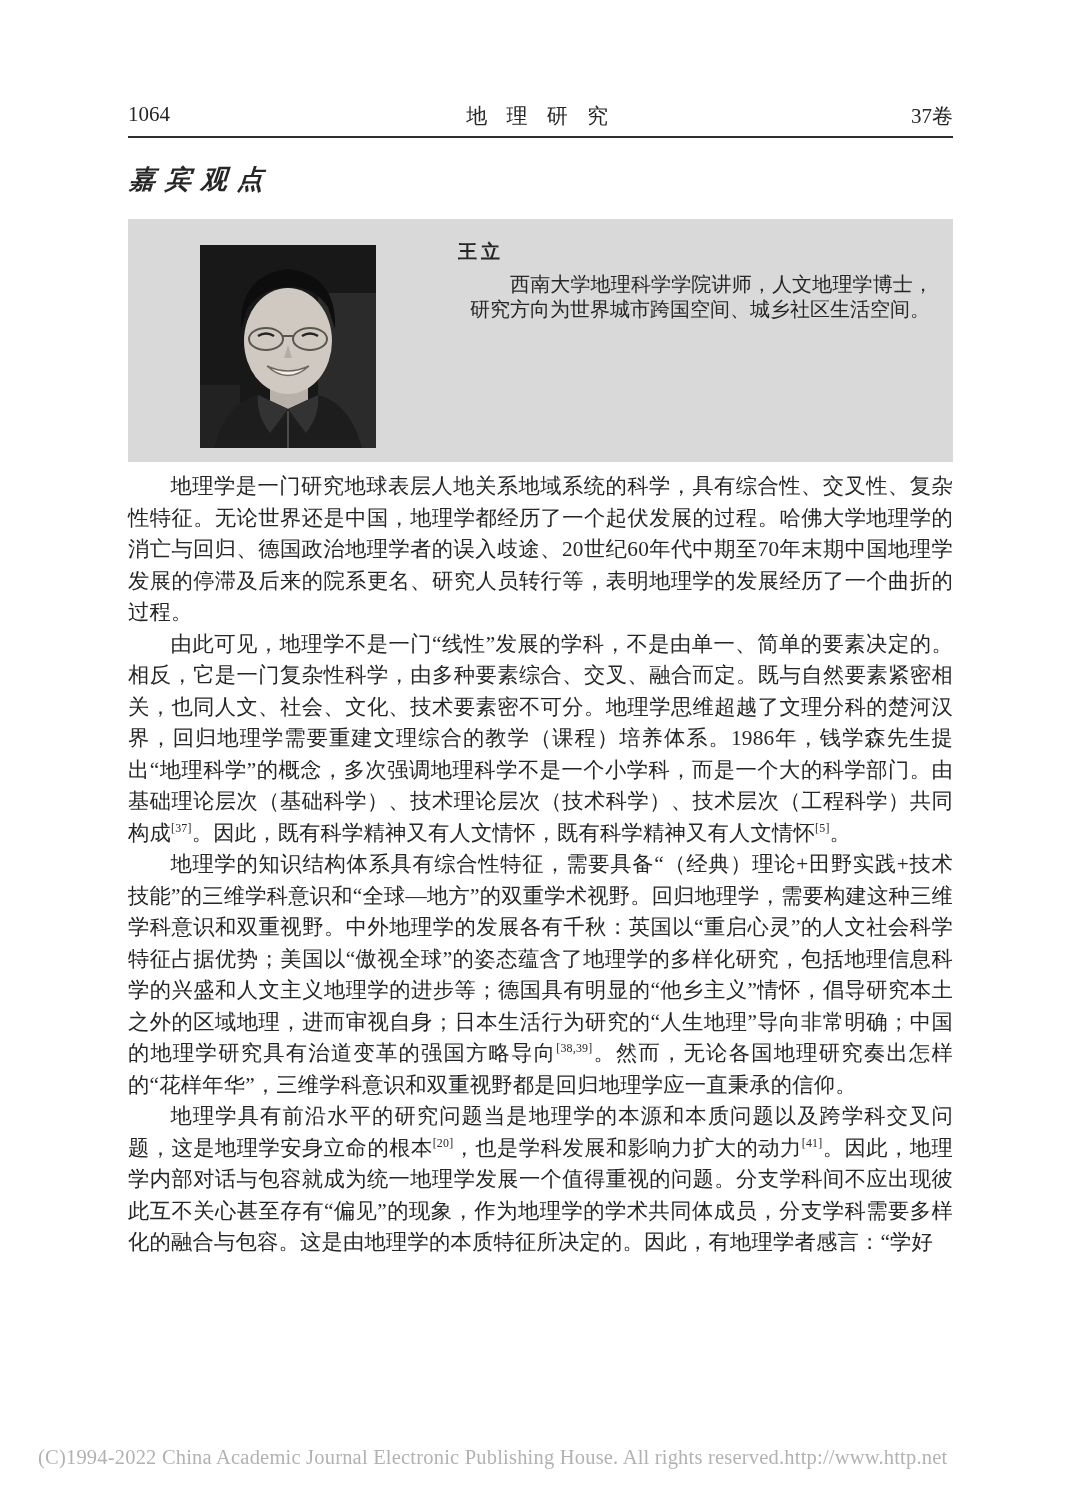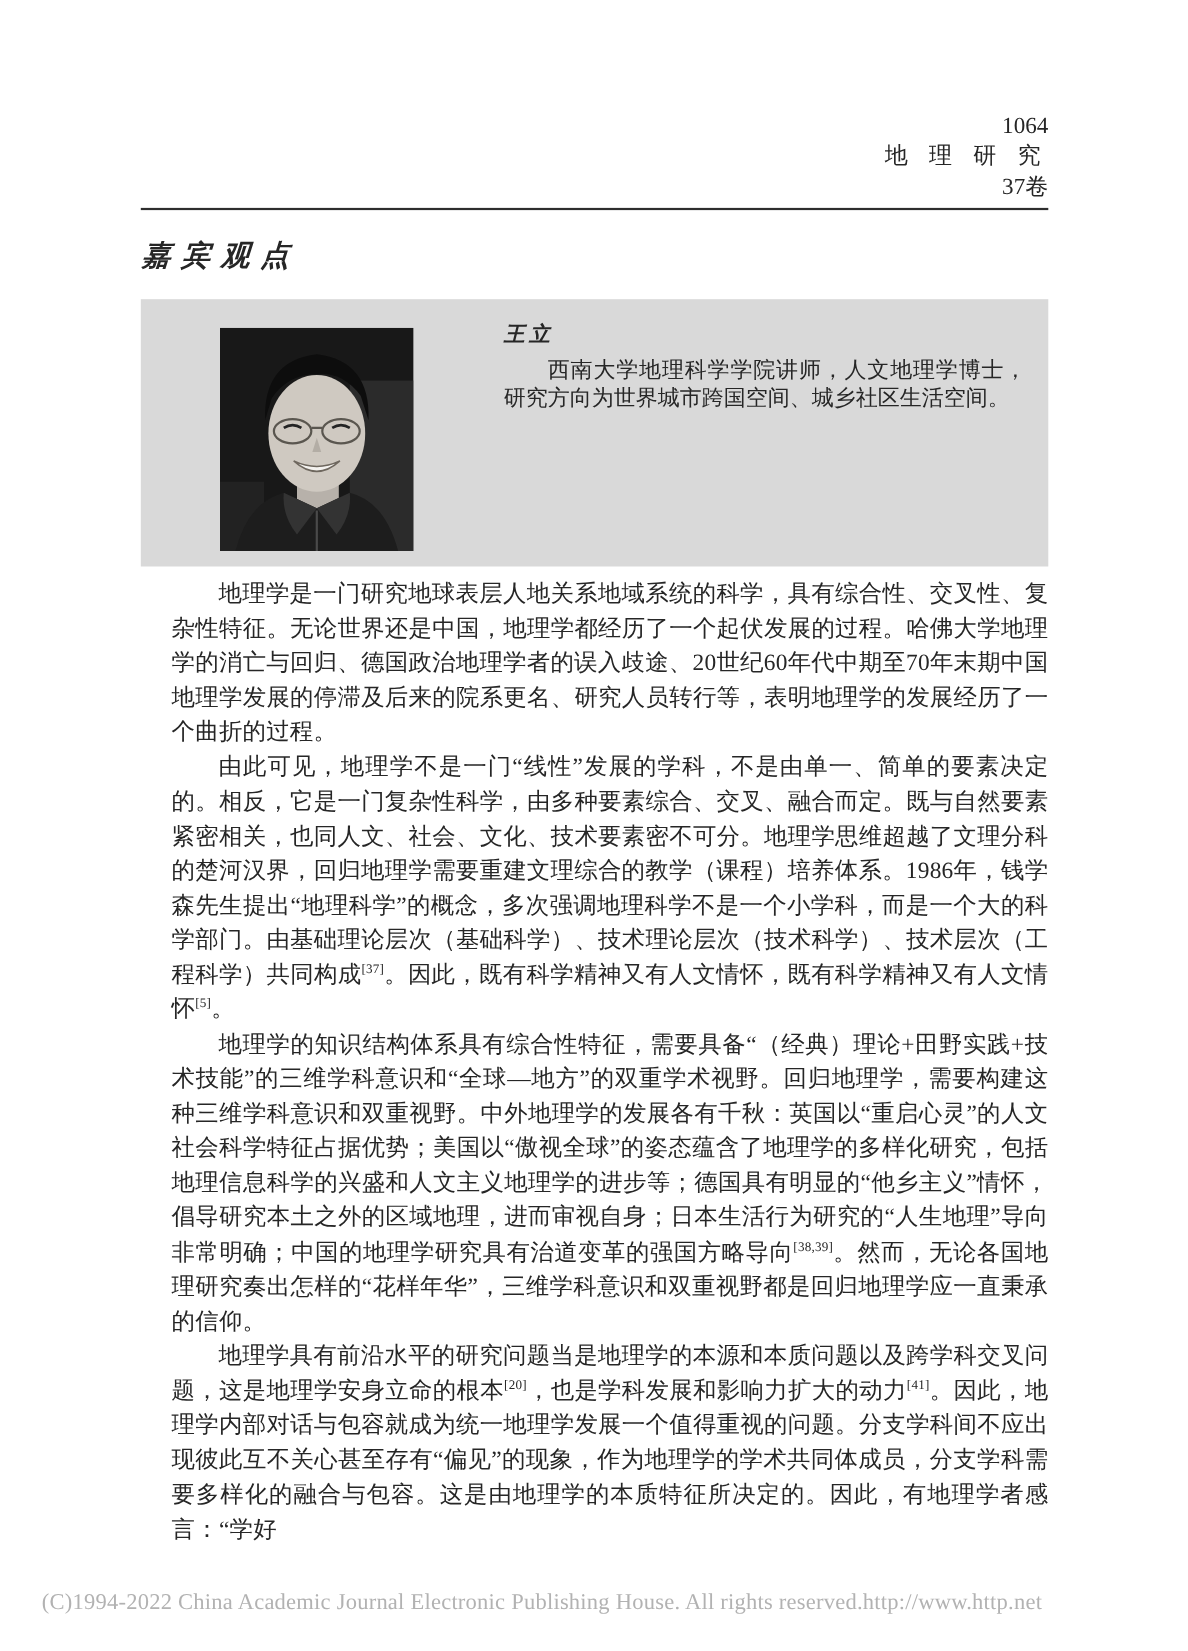--- a/index.html
+++ b/index.html
@@ -12,38 +12,37 @@
     position: relative;
     overflow: hidden;
   }
   .page {
     padding: 0 127px 0 128px;
   }
   
   .header {
     display: flex;
     justify-content: space-between;
-    align-items: flex-end;
+    align-items: flex-start;
     padding-top: 102px;
     padding-bottom: 6px;
     border-bottom: 2.5px solid #2e2e2e;
     font-size: 21px;
-    flex-direction: column;
   }
   .journal-title { letter-spacing: 7px; }
   
   .paras { margin: 0; }
   .para {
     margin: 0;
     font-size: 21.3px;
     line-height: 31.5px;
     text-align: justify;
     letter-spacing: 0.2px;
   }
-  .para.indent { text-indent: 2em; margin-left: 28px; }
+  .para.indent { text-indent: 2em; }
   .paras.top { margin-top: 21px; }
   .paras.bottom { margin-top: 9px; }
   sup {
     font-size: 0.56em;
     line-height: 0;
     vertical-align: super;
   }
   
   .section-heading {
     margin: 24px 0 0 0;
@@ -72,26 +71,25 @@
   .photo svg { display: block; width: 100%; height: 100%; }
   .profile-text {
     margin-left: 82px;
     flex: 1;
     font-size: 20px;
     line-height: 25.5px;
     text-align: justify;
   }
   .profile-name {
     font-weight: bold;
-    font-style: italic;
     font-size: 19px;
     letter-spacing: 4px;
   }
   .profile-bio {
-    margin: 7px 0 9px 0;
+    margin: 7px 0 9px 12px;
     text-indent: 2em;
   }
   .profile-core { margin: 0; }
   .core-label { font-weight: bold; }
   
   .footer {
     position: absolute;
     left: 0;
     right: 0;
     bottom: 32px;

